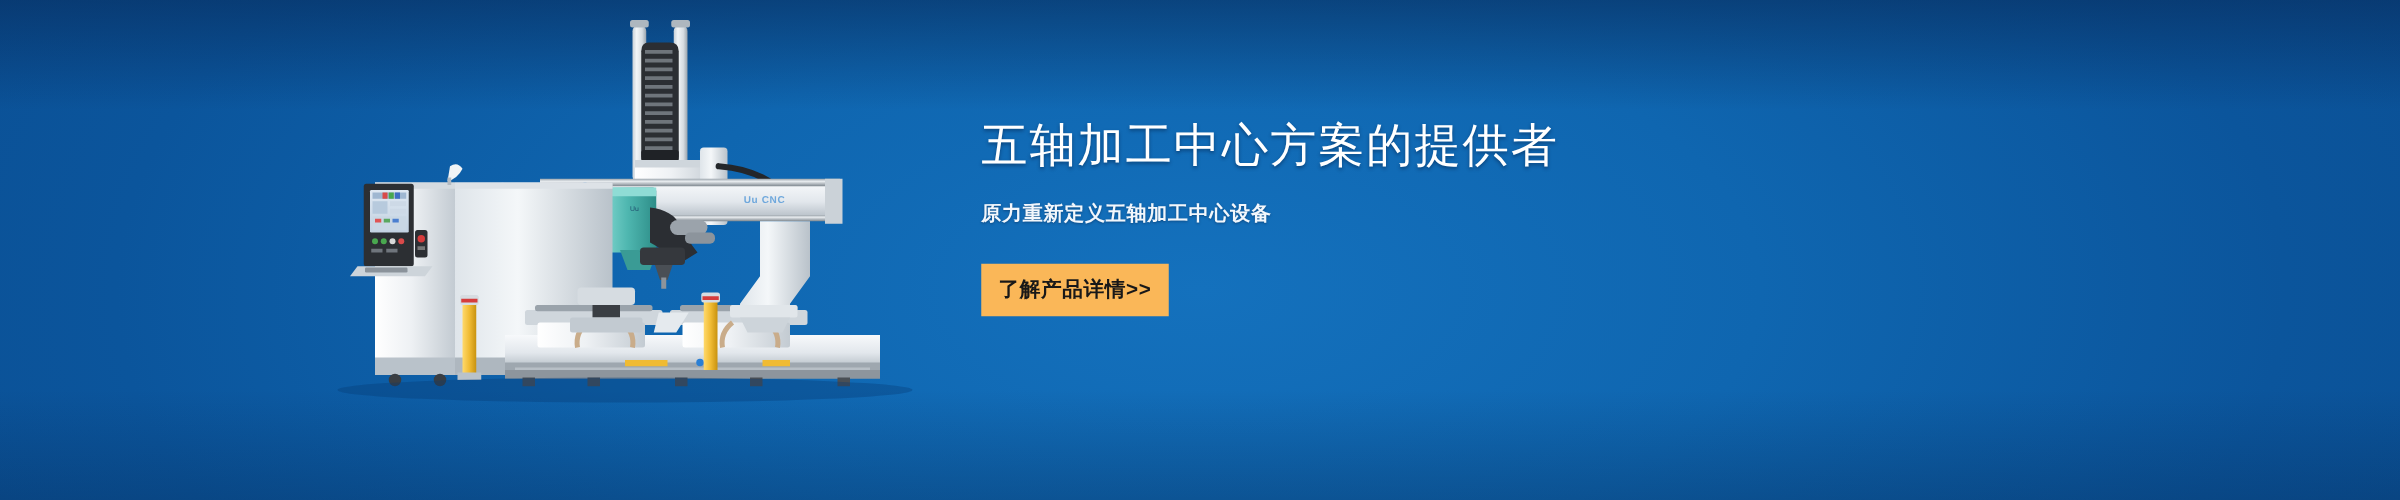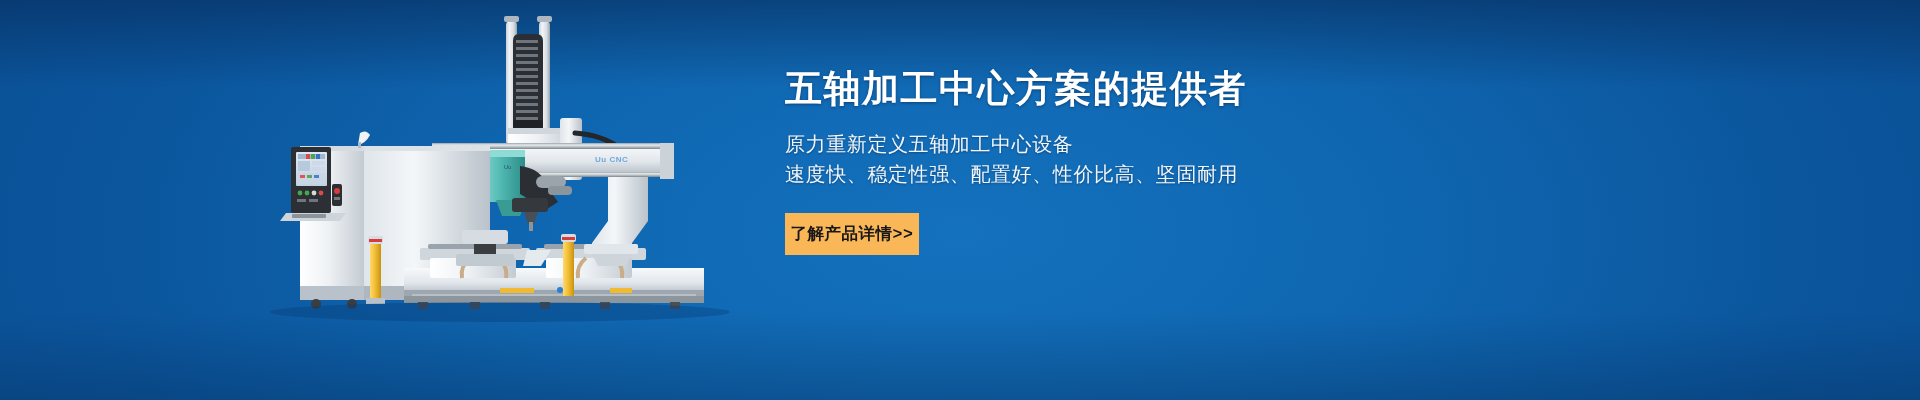--- a/index.html
+++ b/index.html
@@ -23,38 +23,39 @@
     background:linear-gradient(180deg, rgba(6,40,86,.55) 0%, rgba(6,40,86,0) 22%, rgba(6,40,86,0) 78%, rgba(5,44,90,.35) 100%);
     pointer-events:none;
   }
 
   
   .text-block{
     position:absolute; left:785px; top:66px;
     width:760px; z-index:8;
   }
   .headline{
-    font-size:37px; font-weight:bold; color:#ffffff;
+    font-size:37px; font-weight:normal; color:#ffffff;
     letter-spacing:1.5px; line-height:1.25;
     text-shadow:0 1px 3px rgba(0,20,50,.45);
+    margin-top:28px;
   }
   .sublines{ margin-top:17px; }
   .subline{
-    font-size:20px; color:#f2f7fc; font-weight:normal;
+    font-size:16px; color:#f2f7fc; font-weight:bold;
     letter-spacing:.6px; line-height:30px;
     text-shadow:0 1px 2px rgba(0,20,50,.4);
   }
   .cta-btn{
     display:inline-flex; align-items:center; justify-content:center;
     margin-top:24px;
-    width:134px; height:42px;
+    width:150px; height:42px;
     background:#fab758;
     color:#181818; font-size:16.5px; font-weight:bold;
     letter-spacing:.5px; cursor:pointer;
-    border:none; font-family:Liberation Mono, monospace;
+    border:none; font-family:Liberation Sans, sans-serif;
   }
 
   
   .machine{
     position:absolute; left:0; top:0; width:1920px; height:400px;
     z-index:5; pointer-events:none;
   }
 </style>
 </head>
 <body>
@@ -270,18 +271,17 @@
       <path d="M592 254 h40 l-6 12 h-28 z" fill="#cdd4da"></path>
     </g>
 
     <ellipse cx="500" cy="312" rx="230" ry="10" fill="#063a72" opacity=".35"></ellipse>
   </svg>
 
   <div class="text-block">
     <div class="headline">五轴加工中心方案的提供者</div>
     <div class="sublines">
       <div class="subline">原力重新定义五轴加工中心设备</div>
-      <div class="subline">速度快、稳定性强、配置好、性价比高、坚固耐用</div>
     </div>
     <button class="cta-btn">了解产品详情&gt;&gt;</button>
   </div>
 
 </div>
 
 </body></html>

